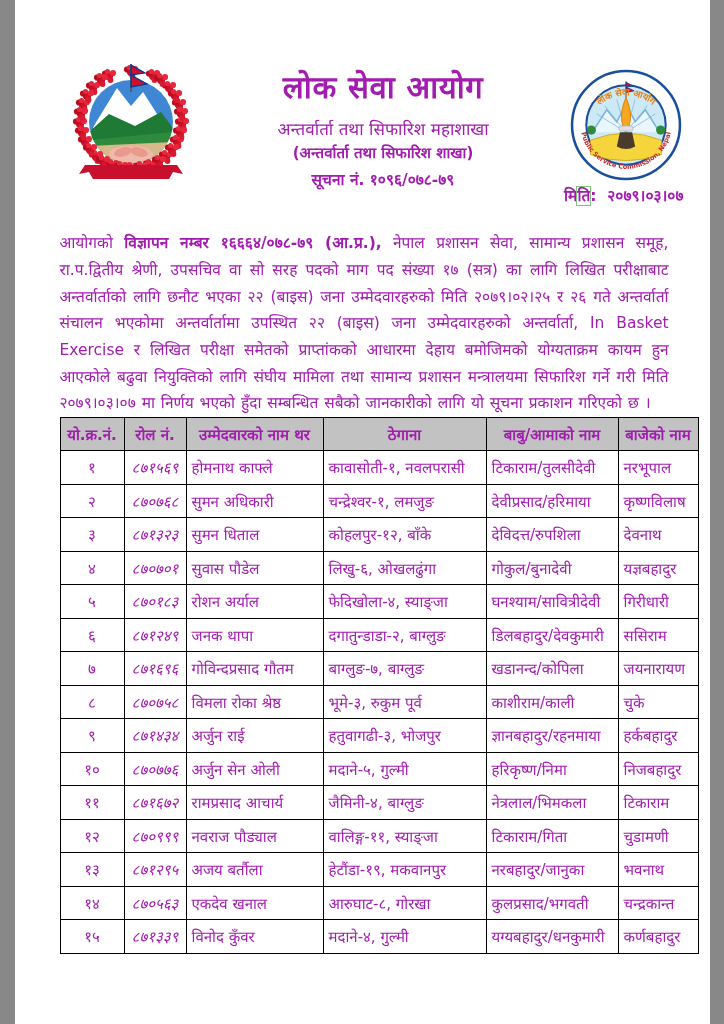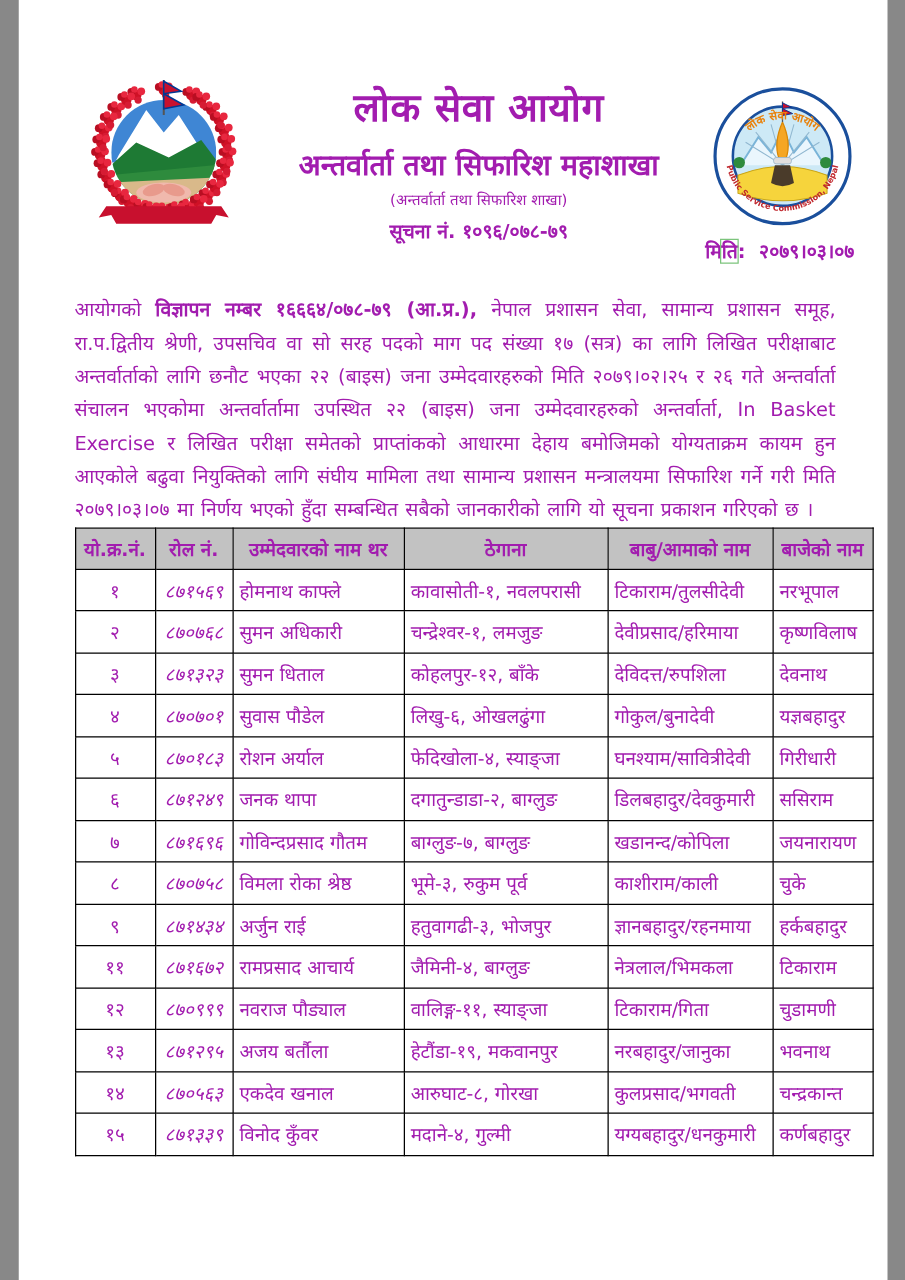--- a/index.html
+++ b/index.html
@@ -28,28 +28,28 @@
     text-align: center;
     padding-top: 8px;
   }
   .org-name {
     font-size: 31px;
     font-weight: bold;
     line-height: 1.15;
     letter-spacing: 0.5px;
   }
   .dept-line {
-    font-size: 23px;
-    font-weight: bold;
+    font-size: 17px;
+    font-weight: normal;
     margin-top: 10px;
     line-height: 1.55;
   }
   .section-line {
-    font-size: 12px;
-    font-weight: normal;
+    font-size: 15px;
+    font-weight: bold;
     line-height: 1.55;
   }
   .notice-line {
     font-size: 15.5px;
     font-weight: bold;
     margin-top: 4px;
     line-height: 1.5;
   }
   .date-line {
     text-align: right;
@@ -329,20 +329,28 @@
         </tr>
         <tr>
           <td>९</td>
           <td>८७१४३४</td>
           <td>अर्जुन राई</td>
           <td>हतुवागढी-३, भोजपुर</td>
           <td>ज्ञानबहादुर/रहनमाया</td>
           <td>हर्कबहादुर</td>
         </tr>
         <tr>
+          <td>१०</td>
+          <td>८७०७७६</td>
+          <td>अर्जुन सेन ओली</td>
+          <td>मदाने-५, गुल्मी</td>
+          <td>हरिकृष्ण/निमा</td>
+          <td>निजबहादुर</td>
+        </tr>
+        <tr>
           <td>११</td>
           <td>८७१६७२</td>
           <td>रामप्रसाद आचार्य</td>
           <td>जैमिनी-४, बाग्लुङ</td>
           <td>नेत्रलाल/भिमकला</td>
           <td>टिकाराम</td>
         </tr>
         <tr>
           <td>१२</td>
           <td>८७०९९९</td>

